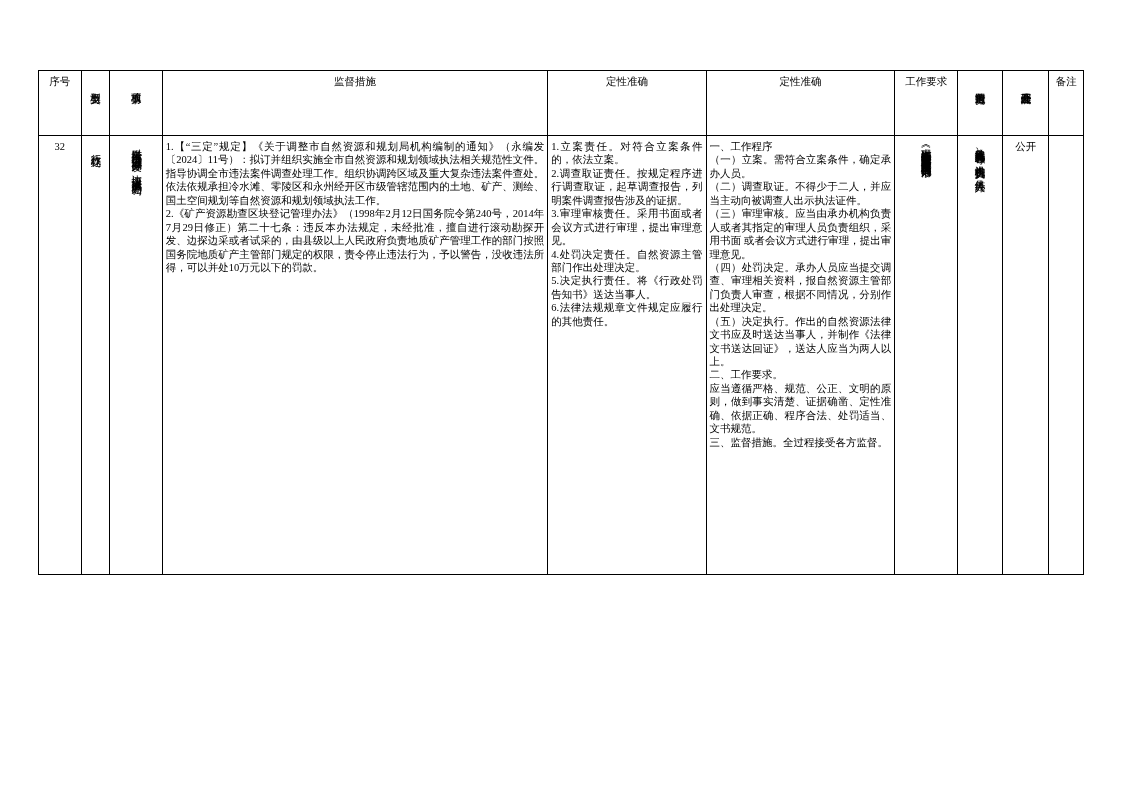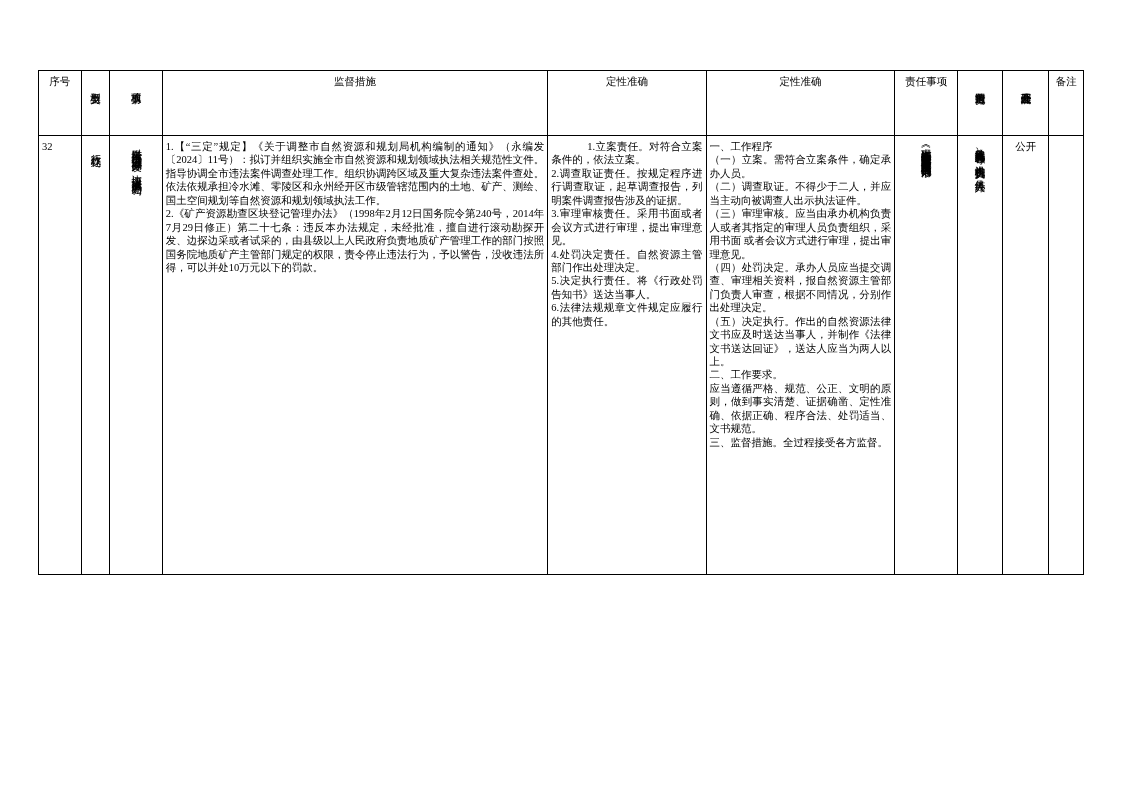--- a/index.html
+++ b/index.html
@@ -59,21 +59,21 @@
   }
   .cell-vert-narrow {
     writing-mode: vertical-rl;
     text-orientation: upright;
     line-height: 1.25;
     letter-spacing: 0.5px;
     display: inline-block;
     max-height: 300px;
   }
   td.center-mid {
-    text-align: left;
+    text-align: center;
     vertical-align: middle;
   }
   td.vert-cell {
     text-align: center;
     vertical-align: top;
     padding-top: 140px;
   }
   td.vert-cell-2 {
     text-align: center;
     vertical-align: top;
@@ -135,34 +135,34 @@
       <col style="width:34px">
     </colgroup>
     <thead>
       <tr>
         <td><span>序号</span></td>
         <td><span class="hdr-vert2">权力类型</span></td>
         <td><span class="hdr-vert2">权力事项</span></td>
         <td><span>监督措施</span></td>
         <td><span>定性准确</span></td>
         <td><span>定性准确</span></td>
-        <td><span>责任事项</span></td>
+        <td><span>工作要求</span></td>
         <td><span class="hdr-vert2">追责对象范围</span></td>
         <td><span class="hdr-vert2">能否公开及理由</span></td>
         <td><span>备注</span></td>
       </tr>
     </thead>
     <tbody>
       <tr class="row-main">
         <td class="center-mid"><span>32</span></td>
         <td class="vert-cell"><span class="cell-vert">行政处罚</span></td>
         <td class="vert-cell-2"><span class="cell-vert">对未经批准擅自进行滚动勘探开发、边探边采或者试采的处罚</span></td>
         <td class="body-cell"><span style="white-space: pre-line;">1.【“三定”规定】《关于调整市自然资源和规划局机构编制的通知》（永编发〔2024〕11号）：拟订并组织实施全市自然资源和规划领域执法相关规范性文件。指导协调全市违法案件调查处理工作。组织协调跨区域及重大复杂违法案件查处。依法依规承担冷水滩、零陵区和永州经开区市级管辖范围内的土地、矿产、测绘、国土空间规划等自然资源和规划领域执法工作。
 2.《矿产资源勘查区块登记管理办法》（1998年2月12日国务院令第240号，2014年7月29日修正）第二十七条：违反本办法规定，未经批准，擅自进行滚动勘探开发、边探边采或者试采的，由县级以上人民政府负责地质矿产管理工作的部门按照国务院地质矿产主管部门规定的权限，责令停止违法行为，予以警告，没收违法所得，可以并处10万元以下的罚款。</span></td>
-        <td class="body-cell-b"><span style="white-space: pre-line; margin-left: 36px;">1.立案责任。对符合立案条件的，依法立案。
+        <td class="body-cell-b"><span style="white-space: pre-line;">1.立案责任。对符合立案条件的，依法立案。
 2.调查取证责任。按规定程序进行调查取证，起草调查报告，列明案件调查报告涉及的证据。
 3.审理审核责任。采用书面或者会议方式进行审理，提出审理意见。
 4.处罚决定责任。自然资源主管部门作出处理决定。
 5.决定执行责任。将《行政处罚告知书》送达当事人。
 6.法律法规规章文件规定应履行的其他责任。</span></td>
         <td class="body-cell-c"><span style="white-space: pre-line;">一、工作程序
 （一）立案。需符合立案条件，确定承办人员。
 （二）调查取证。不得少于二人，并应当主动向被调查人出示执法证件。
 （三）审理审核。应当由承办机构负责人或者其指定的审理人员负责组织，采用书面 或者会议方式进行审理，提出审理意见。
 （四）处罚决定。承办人员应当提交调查、审理相关资料，报自然资源主管部门负责人审查，根据不同情况，分别作出处理决定。

